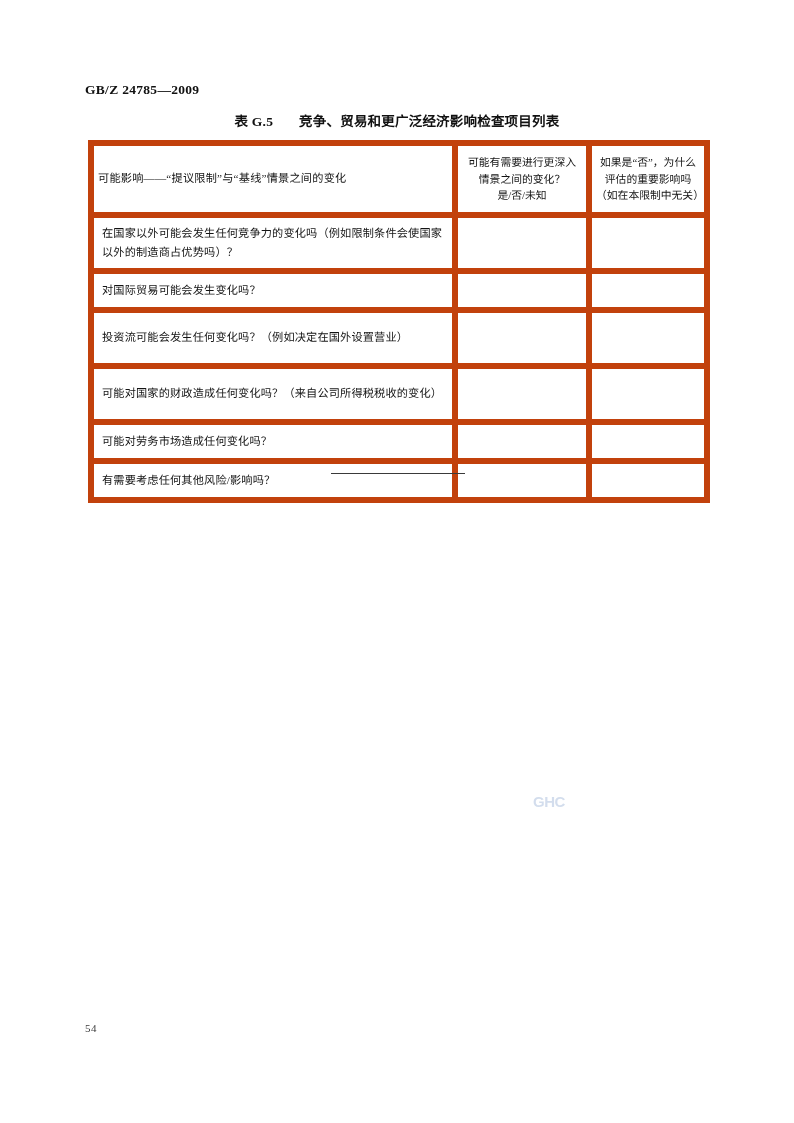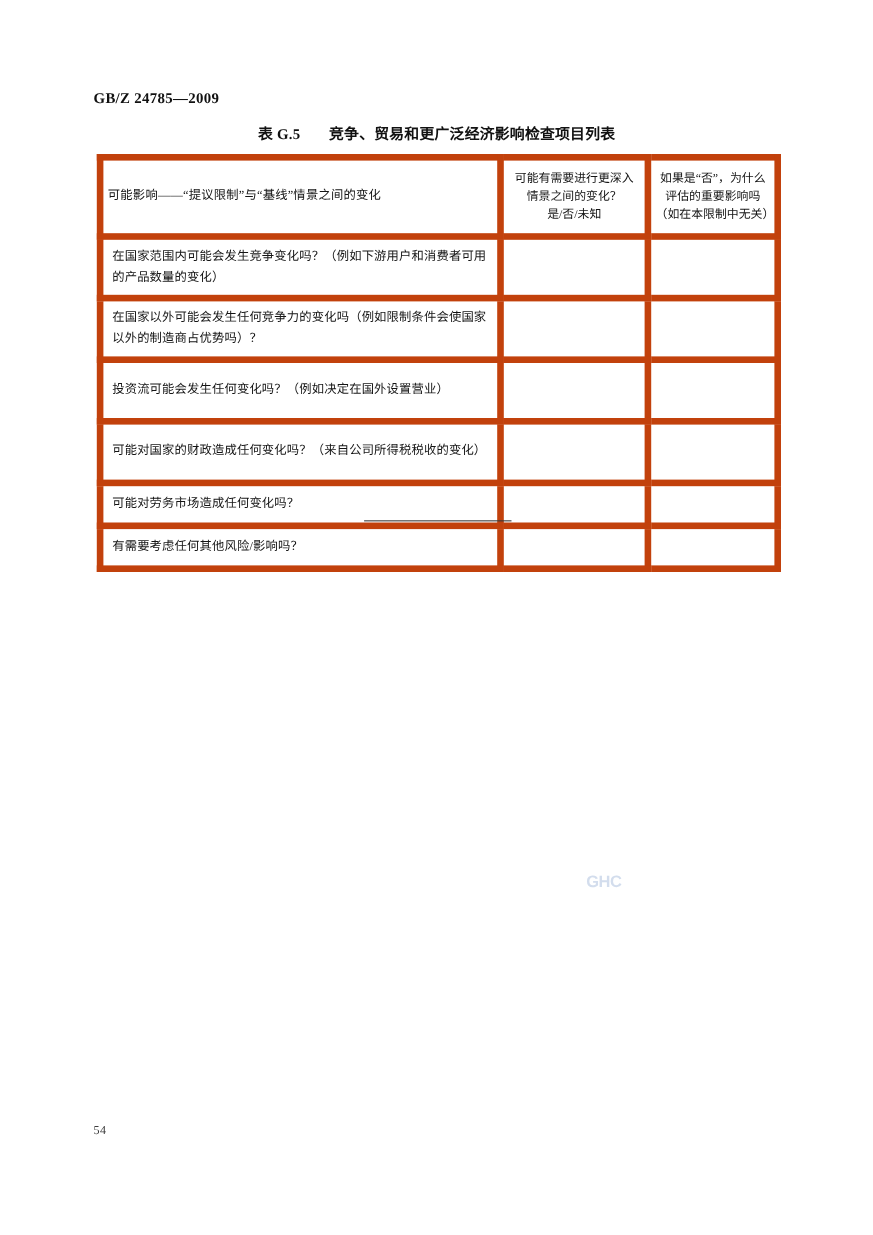--- a/index.html
+++ b/index.html
@@ -171,26 +171,26 @@
           </th>
           <th class="h3">
             <div>如果是“否”，为什么</div>
             <div>评估的重要影响吗</div>
             <div>（如在本限制中无关）</div>
           </th>
         </tr>
       </thead>
       <tbody>
         <tr class="r-tall">
-          <td class="q">在国家范围内可能会发生竞争变化吗？（例如下游用户和消费者可用的产品数量的变化）</td>
-          <td class="blank"></td>
-          <td class="blank"></td>
-        </tr>
-        <tr class="r-tall">
           <td class="q">在国家以外可能会发生任何竞争力的变化吗（例如限制条件会使国家以外的制造商占优势吗）？</td>
+          <td class="blank"></td>
+          <td class="blank"></td>
+        </tr>
+        <tr class="r-short">
+          <td class="q">对国际贸易可能会发生变化吗？</td>
           <td class="blank"></td>
           <td class="blank"></td>
         </tr>
         <tr class="r-tall">
           <td class="q">投资流可能会发生任何变化吗？（例如决定在国外设置营业）</td>
           <td class="blank"></td>
           <td class="blank"></td>
         </tr>
         <tr class="r-tall">
           <td class="q">可能对国家的财政造成任何变化吗？（来自公司所得税税收的变化）</td>

